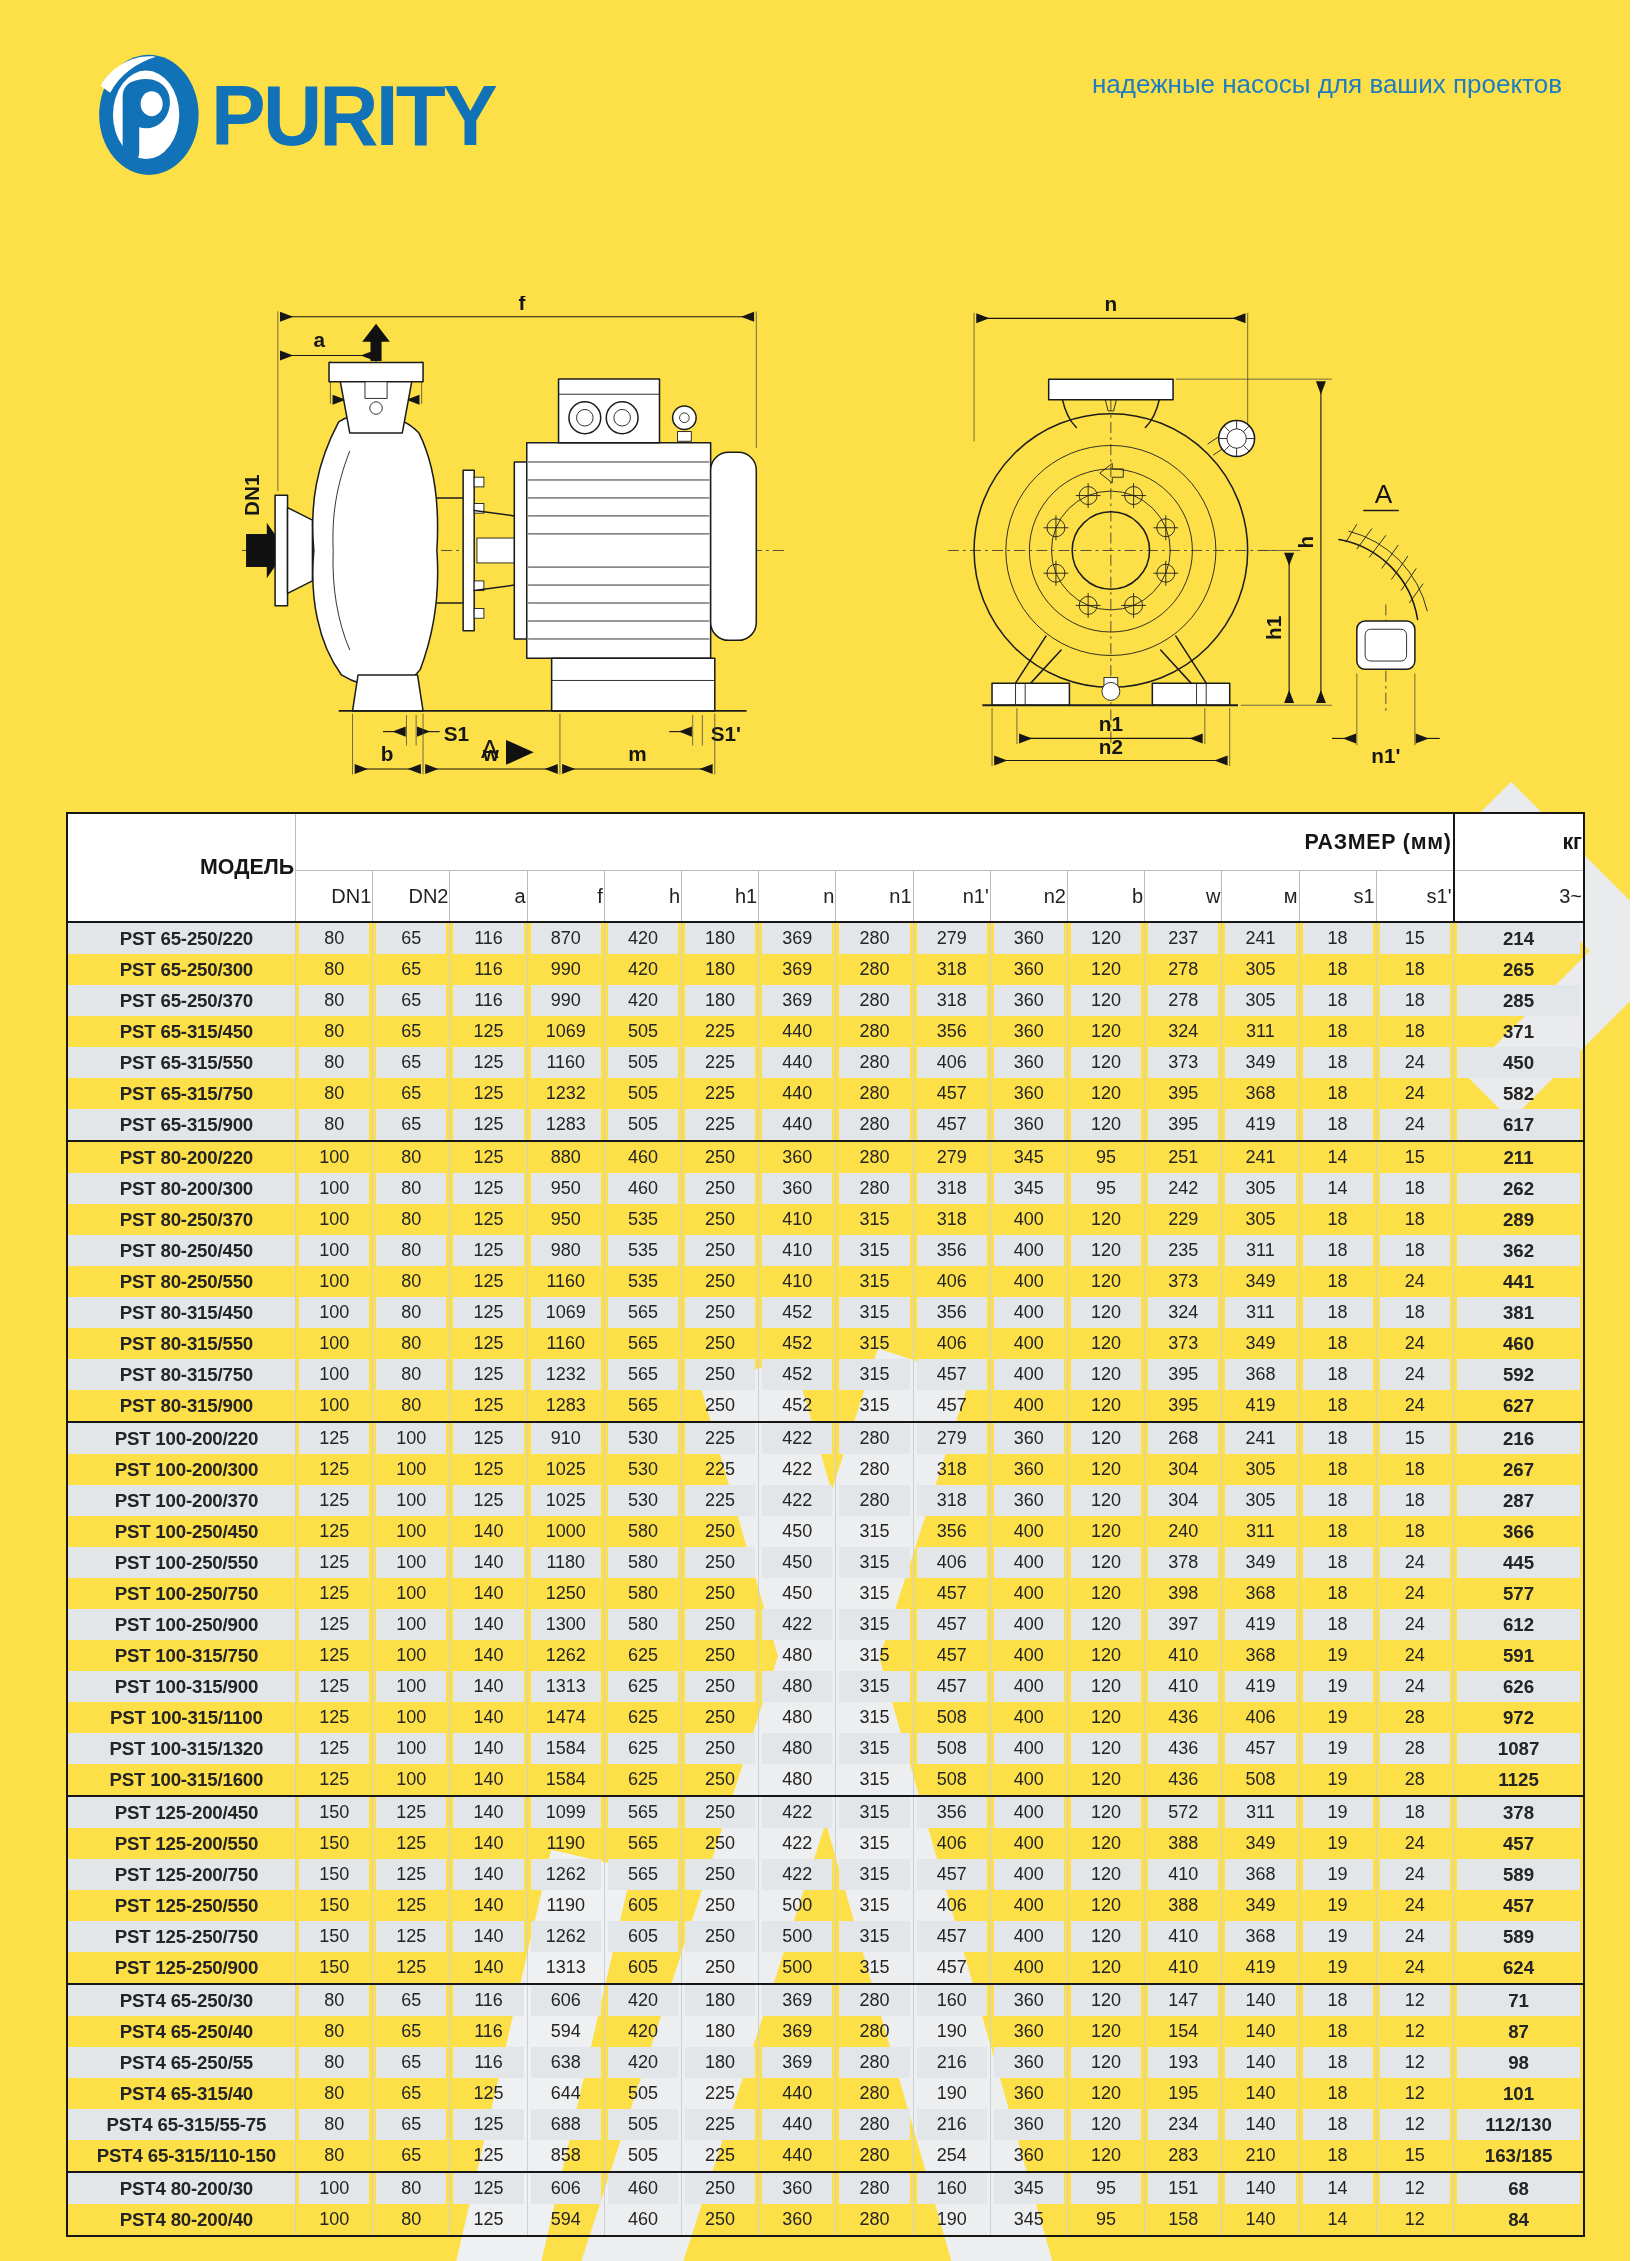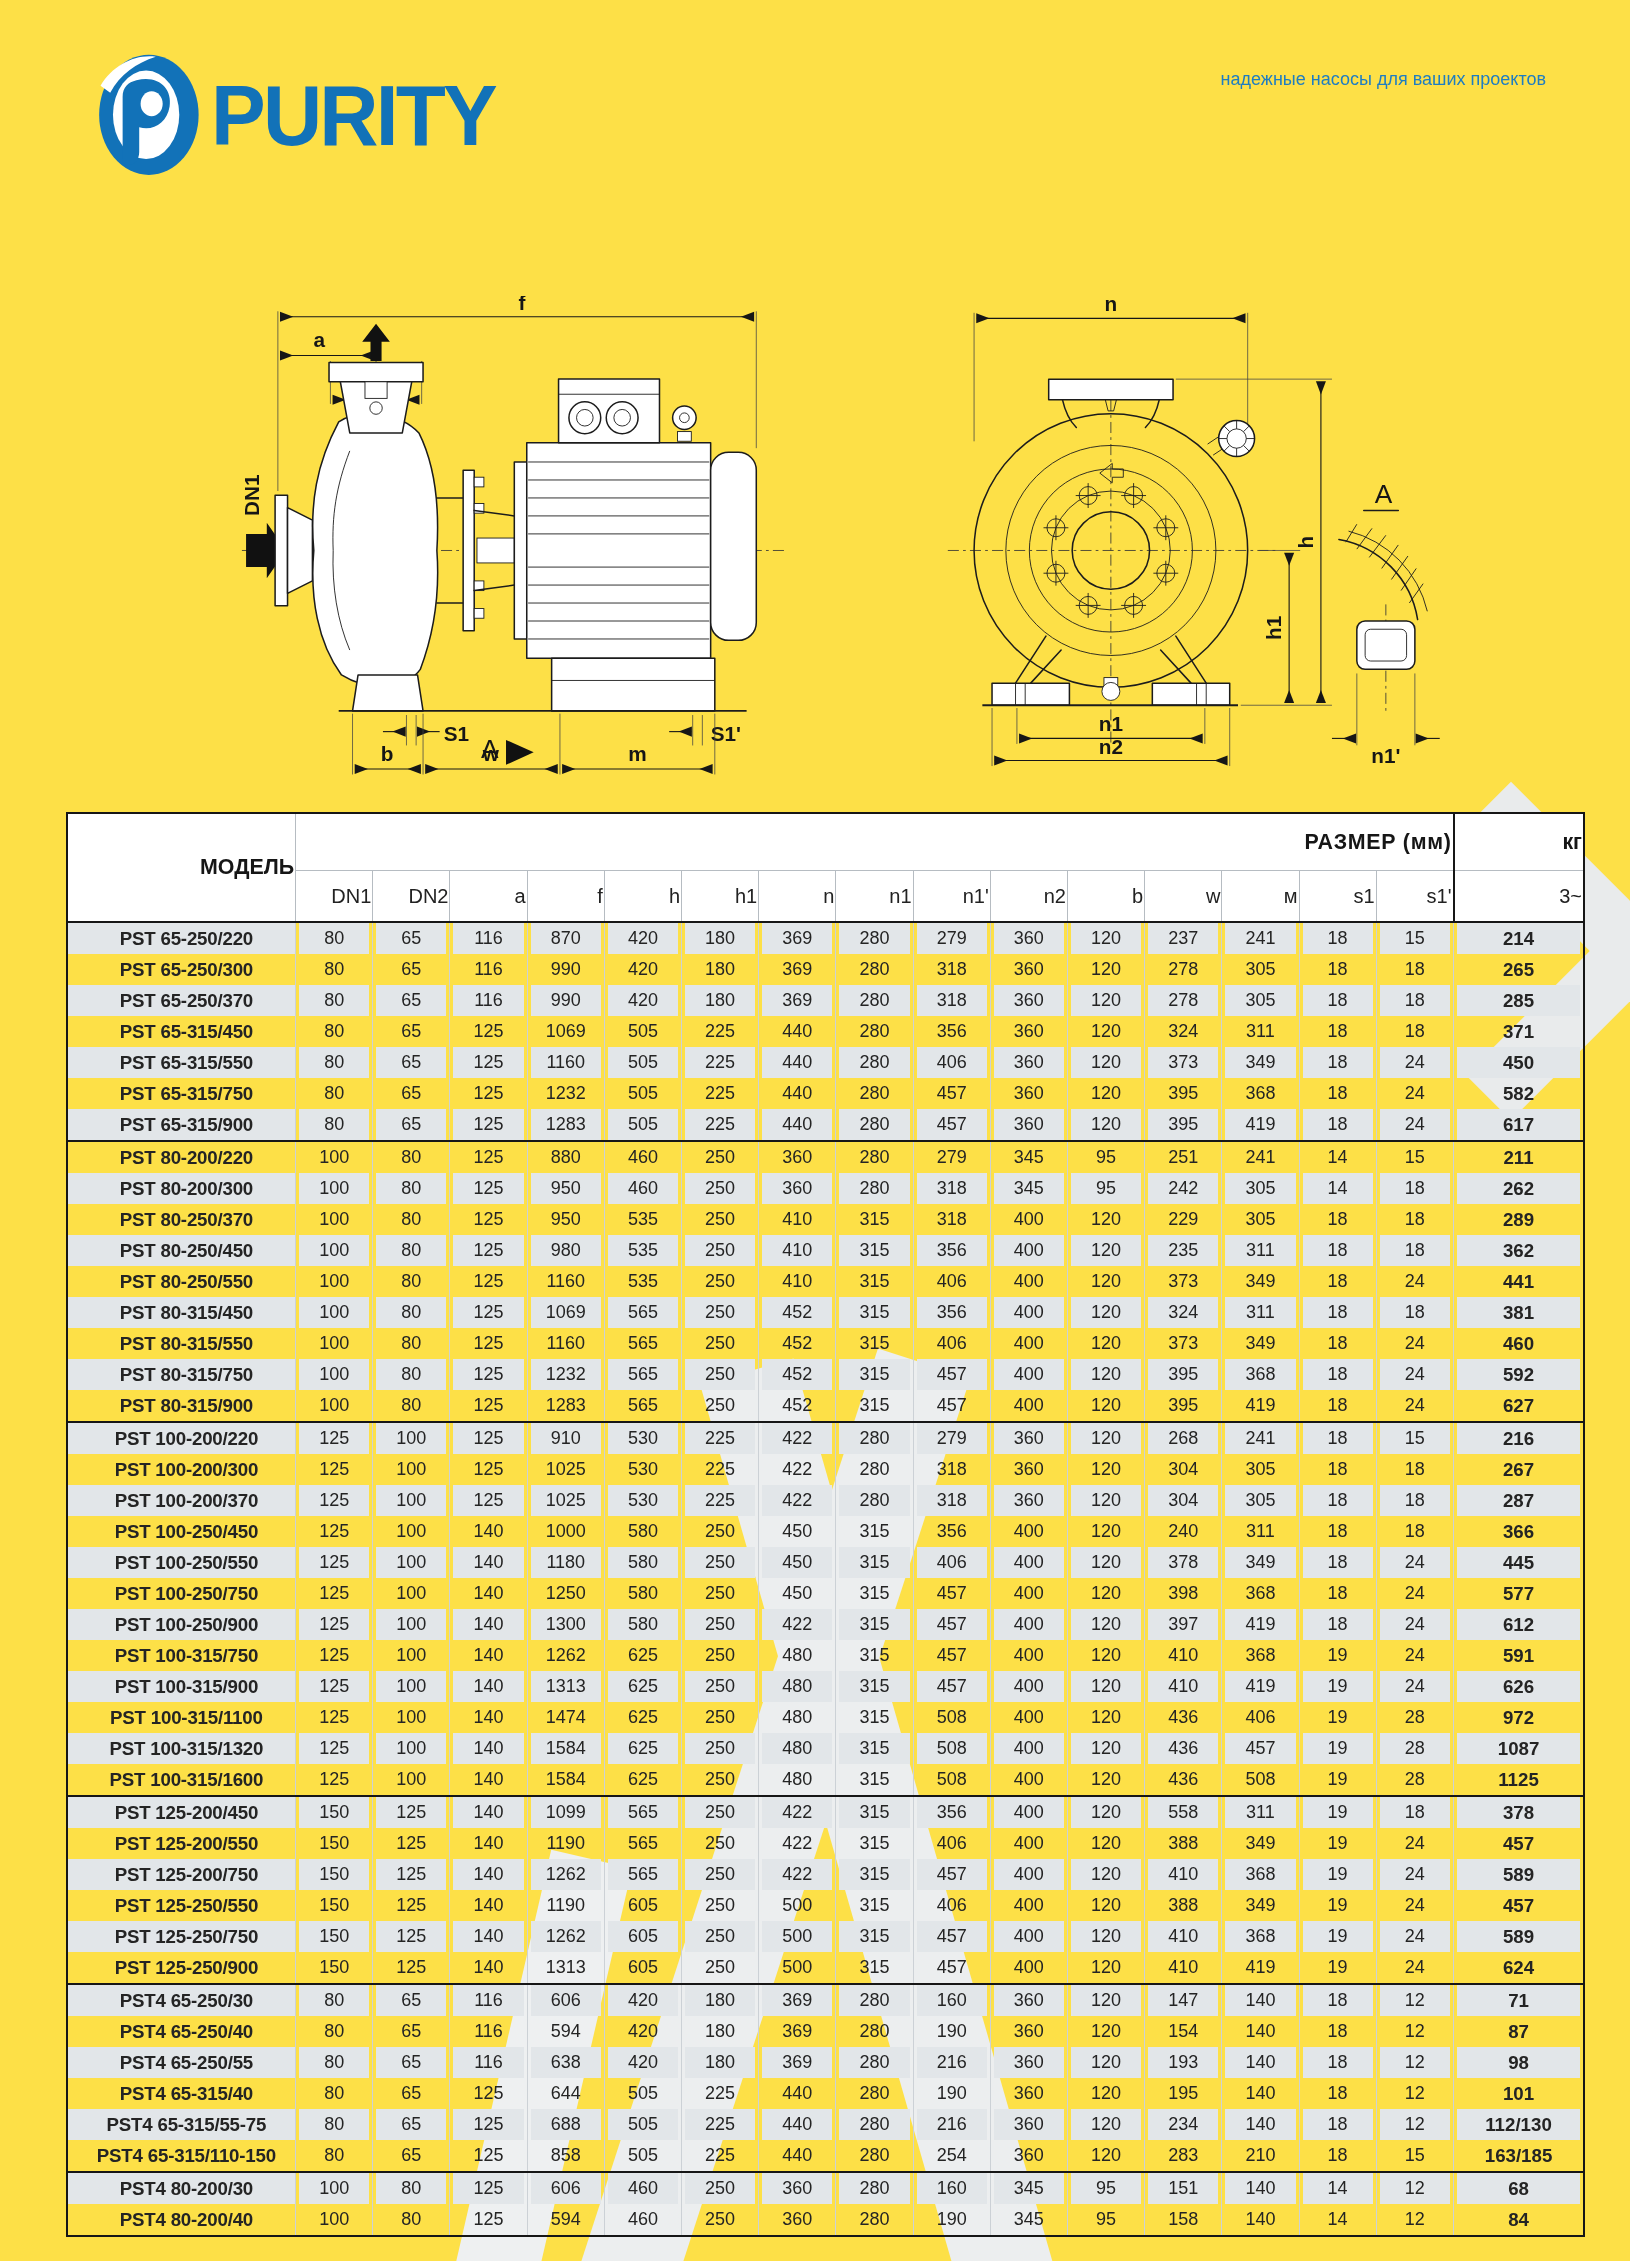--- a/index.html
+++ b/index.html
@@ -3,21 +3,21 @@
 <meta charset="utf-8">
 <style>
   html,body { margin:0; padding:0; }
   body { width:1650px; height:2261px; background:#ffffff; font-family:"Liberation Sans",sans-serif; color:#161616; }
   .page { position:relative; width:1630px; height:2261px; overflow:hidden; background:#fde047; }
 
   
   .brand { position:absolute; left:95px; top:54px; display:flex; align-items:center; gap:11px; }
   .logo-mark { width:105px; height:123px; }
   .logo-text { font-size:82px; font-weight:bold; letter-spacing:-2.8px; color:#1272b8; line-height:1; transform:scaleY(1.04); }
-  .tagline { position:absolute; top:69px; right:84px; font-size:18px; color:#1e7dc2; }
+  .tagline { position:absolute; top:69px; right:68px; font-size:26px; color:#1e7dc2; }
 
   
   .diagram { position:absolute; }
   #svg-side  { left:235px; top:296px; }
   #svg-front { left:934px; top:296px; }
   svg text { fill:#161616; font-family:"Liberation Sans",sans-serif; }
   .dimlabel { font-size:30px; font-weight:bold; }
   .alabel   { font-size:38px; font-weight:normal; }
   .s2  { stroke:#1c1c1c; stroke-width:2.2; fill:none; stroke-linejoin:round; stroke-linecap:round; }
   .s2f { stroke:#1c1c1c; stroke-width:2.2; fill:#ffffff; stroke-linejoin:round; }
@@ -909,21 +909,21 @@
             <td>125</td>
             <td>140</td>
             <td>1099</td>
             <td>565</td>
             <td>250</td>
             <td>422</td>
             <td>315</td>
             <td>356</td>
             <td>400</td>
             <td>120</td>
-            <td>558</td>
+            <td>572</td>
             <td>311</td>
             <td>19</td>
             <td>18</td>
             <td class="kg">378</td>
           </tr>
           <tr>
             <td>PST 125-200/550</td>
             <td>150</td>
             <td>125</td>
             <td>140</td>

